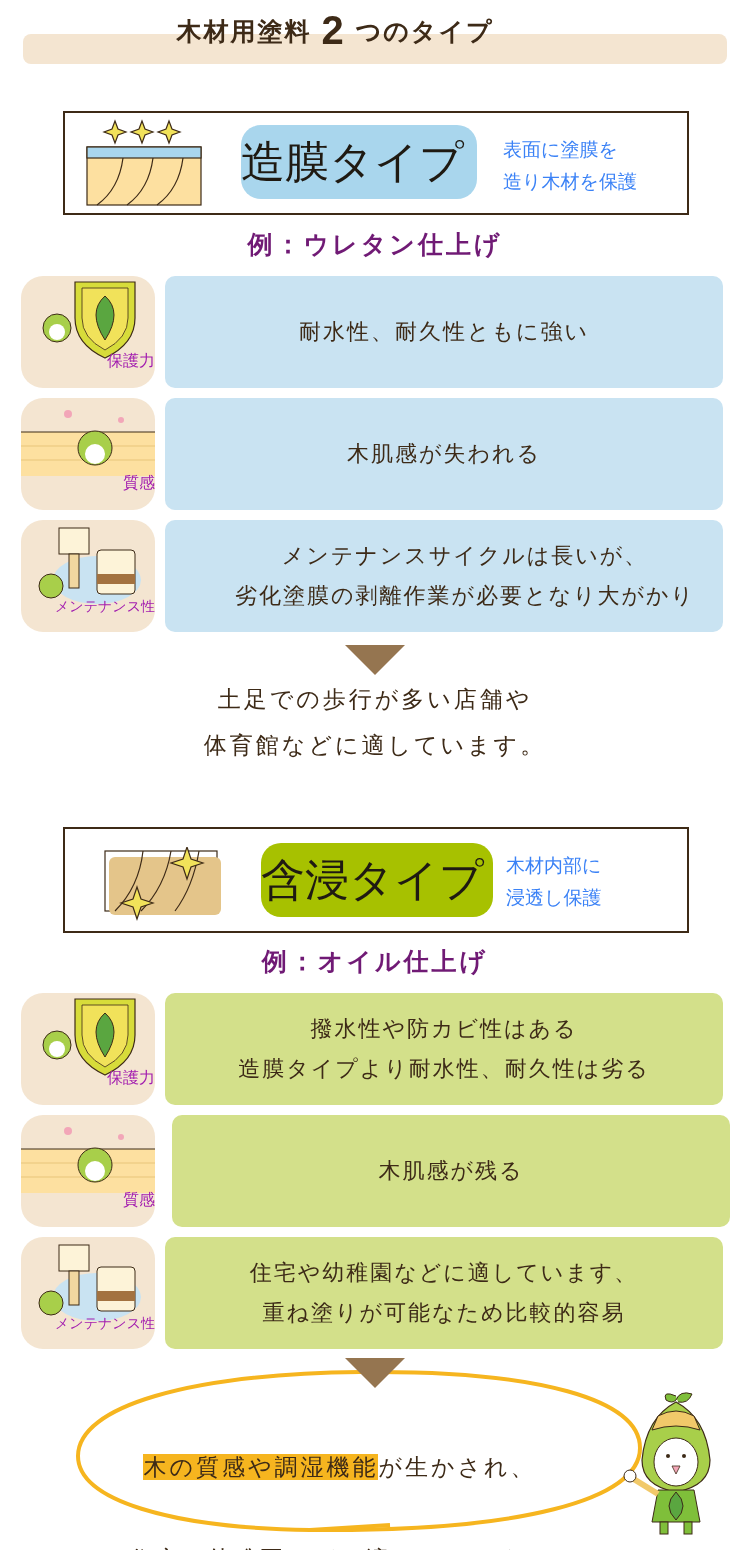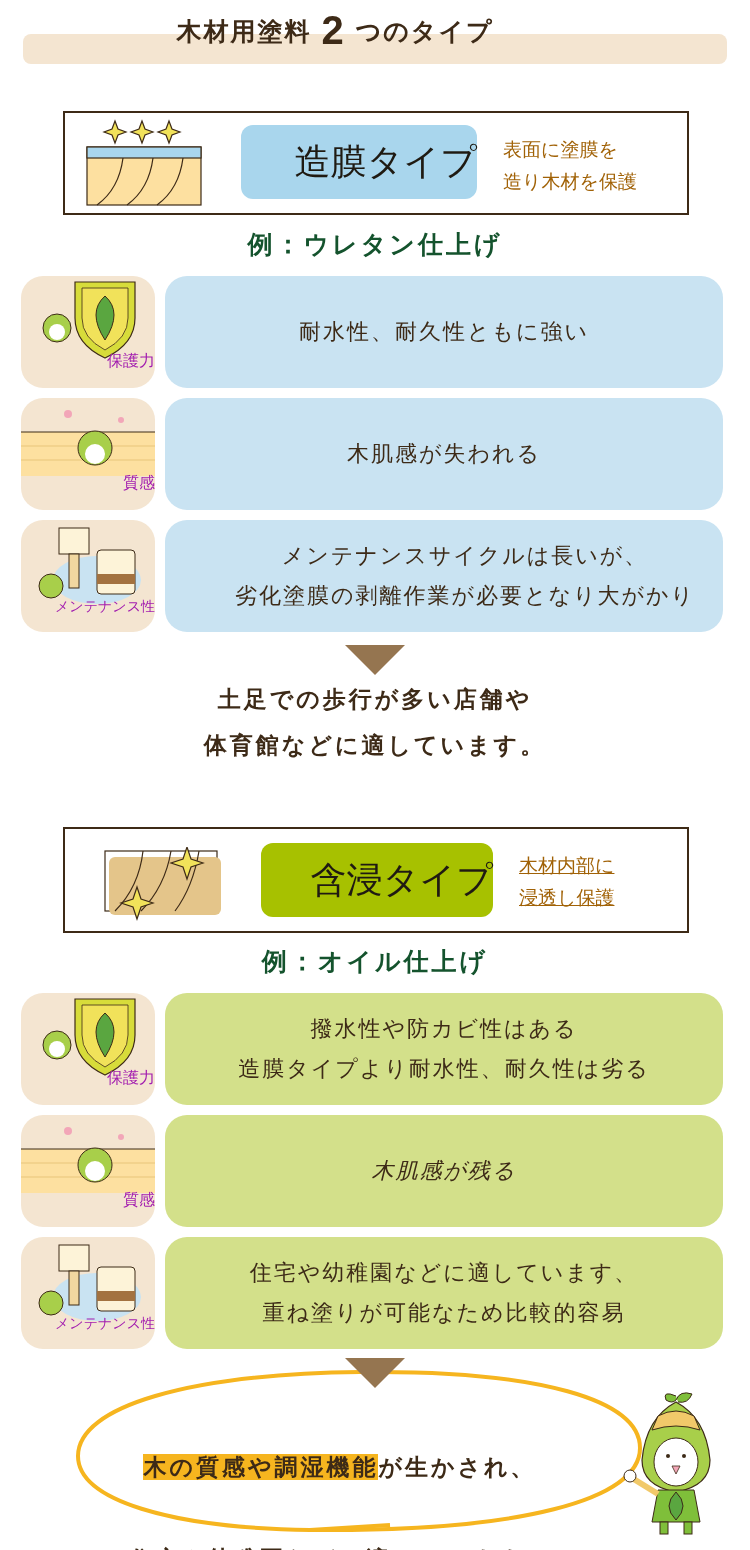--- a/index.html
+++ b/index.html
@@ -10,33 +10,33 @@
   }
   .abs { position: absolute; }
 
   
   .title-band { left: 23px; top: 34px; width: 704px; height: 30px; background: #f4e5d1; border-radius: 8px; }
   .title { left: 0; top: 8px; width: 670px; text-align: center; font-size: 25px; font-weight: bold; color: #3d2a17; letter-spacing: 2px; }
   .title .big { font-size: 40px; margin: 0 10px; vertical-align: -4px; font-family: "Liberation Sans", sans-serif; }
 
   
   .type-box { border: 2px solid #3d2a17; background: #fff; }
-  .type-label { border-radius: 12px; text-align: right; font-size: 36px; color: #1f1a12; }
-  .type-desc { font-size: 19px; line-height: 32px; color: #a16207; }
-  .example { width: 750px; left: 0; text-align: center; font-size: 25px; font-weight: bold; letter-spacing: 3px; color: #14532d; }
+  .type-label { border-radius: 20px; text-align: left; font-size: 44px; color: #1f1a12; }
+  .type-desc { font-size: 19px; line-height: 32px; color: #3b82f6; }
+  .example { width: 750px; left: 0; text-align: center; font-size: 25px; font-weight: bold; letter-spacing: 3px; color: #701a75; }
 
   
   .icon-tile { width: 134px; height: 112px; background: #f4e5d1; border-radius: 22px; overflow: hidden; }
   .icon-tile .cap { position: absolute; left: 0; right: 0; bottom: 16px; text-align: right; font-size: 16px; color: #a21caf; }
-  .card { width: 558px; height: 112px; border-radius: 22px; display: flex; align-items: center; justify-content: center; text-align: center; font-size: 22px; line-height: 40px; letter-spacing: 2px; color: #3d2a17; white-space: pre-line; }
+  .card { width: 558px; height: 112px; border-radius: 10px; display: flex; align-items: center; justify-content: center; text-align: center; font-size: 22px; line-height: 40px; letter-spacing: 2px; color: #3d2a17; white-space: pre-line; }
   .card.blue { background: #c9e3f2; }
   .card.green { background: #d3e08a; }
 
   .arrow { width: 0; height: 0; border-left: 30px solid transparent; border-right: 30px solid transparent; border-top: 30px solid #957550; }
-  .result { width: 750px; left: 0; text-align: center; font-size: 23px; font-weight: bold; line-height: 46px; letter-spacing: 3px; color: #3d2a17; white-space: pre-line; }
+  .result { width: 750px; left: 0; text-align: center; font-size: 23px; font-weight: normal; line-height: 46px; letter-spacing: 3px; color: #3d2a17; white-space: pre-line; }
   .highlight { background: #f6b51f; }
 </style>
 </head>
 <body>
 
 <div class="abs title-band"></div>
 <div class="abs title">
   <span>木材用塗料</span><span class="big">2</span><span>つのタイプ</span>
 </div>
 
@@ -117,21 +117,21 @@
       <path d="M40 4 Q36 40 12 64"></path>
         <path d="M68 4 Q62 40 38 64"></path>
         <path d="M96 4 Q90 40 72 64"></path>
     </g>
     <g fill="#f1e25a" stroke="#3d2a17" stroke-width="1.2">
       <path d="M84 0 L88 12 L100 16 L88 20 L84 32 L80 20 L68 16 L80 12Z"></path>
       <path d="M34 40 L38 52 L50 56 L38 60 L34 72 L30 60 L18 56 L30 52Z"></path>
     </g>
   </svg>
   <div class="abs type-label" style="left:196px;top:14px;width:232px;height:74px;line-height:74px;background:#a7c100;">含浸タイプ</div>
-  <div class="abs type-desc" style="left:454px;top:20px;text-decoration:underline;">
+  <div class="abs type-desc" style="left:441px;top:20px;">
     <div>木材内部に</div>
     <div>浸透し保護</div>
   </div>
 </div>
 <div class="abs example" style="top:945px;">例：オイル仕上げ</div>
 
 <div class="abs icon-tile" style="left:21px;top:993px;">
   <svg class="abs" style="left:14px;top:2px;" width="110" height="82" viewBox="0 0 110 82">
     <path d="M40 4 L100 4 L100 40 Q100 66 70 80 Q40 66 40 40Z" fill="#d7dc3a" stroke="#3d2a17" stroke-width="1.2"></path>
     <path d="M47 10 L93 10 L93 40 Q93 60 70 72 Q47 60 47 40Z" fill="#f1e25a" stroke="#3d2a17" stroke-width="0.8"></path>
@@ -150,21 +150,21 @@
     <line x1="0" y1="32" x2="134" y2="32" stroke="#3d2a17" stroke-width="1"></line>
     <line x1="0" y1="46" x2="134" y2="46" stroke="#e8c57a" stroke-width="1"></line>
     <line x1="0" y1="60" x2="134" y2="60" stroke="#e8c57a" stroke-width="1"></line>
     <circle cx="47" cy="14" r="4" fill="#f2a6b8"></circle>
       <circle cx="100" cy="20" r="3" fill="#f2a6b8"></circle>
     <circle cx="74" cy="48" r="17" fill="#a8cf4a" stroke="#3d2a17" stroke-width="1"></circle>
     <circle cx="74" cy="54" r="10" fill="#fff"></circle>
   </svg>
   <div class="cap">質感</div>
 </div>
-<div class="abs card green" style="left:165px;top:1115px;font-style:italic;">木肌感が残る</div>
+<div class="abs card green" style="left:172px;top:1115px;">木肌感が残る</div>
 
 <div class="abs icon-tile" style="left:21px;top:1237px;">
   <svg class="abs" style="left:10px;top:4px;" width="116" height="84" viewBox="0 0 116 84">
     <ellipse cx="66" cy="56" rx="44" ry="24" fill="#c9e3f2"></ellipse>
     <rect x="28" y="4" width="30" height="26" fill="#fdf3d8" stroke="#3d2a17" stroke-width="1"></rect>
     <rect x="38" y="30" width="10" height="34" fill="#f1d7a0" stroke="#3d2a17" stroke-width="1"></rect>
     <rect x="66" y="26" width="38" height="44" rx="4" fill="#fdf3d8" stroke="#3d2a17" stroke-width="1"></rect>
     <rect x="66" y="50" width="38" height="10" fill="#a37240"></rect>
     <circle cx="20" cy="62" r="12" fill="#a8cf4a" stroke="#3d2a17" stroke-width="1"></circle>
   </svg>

